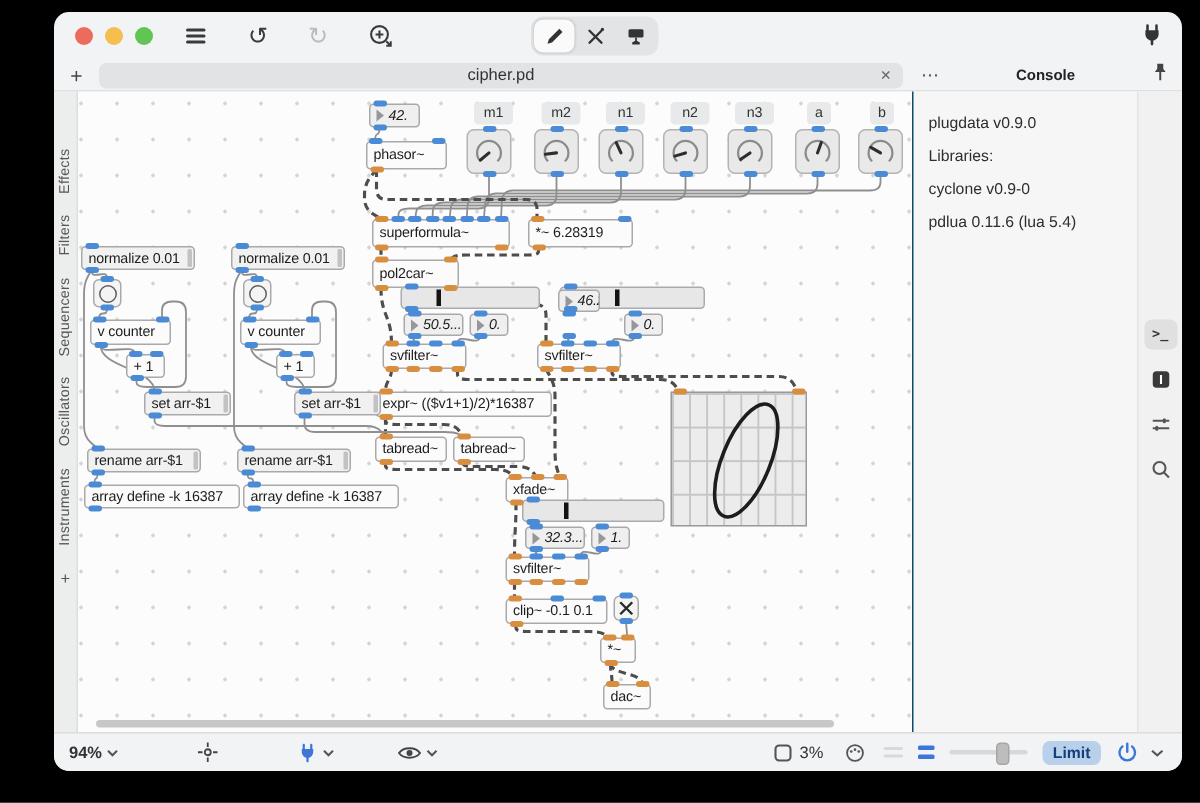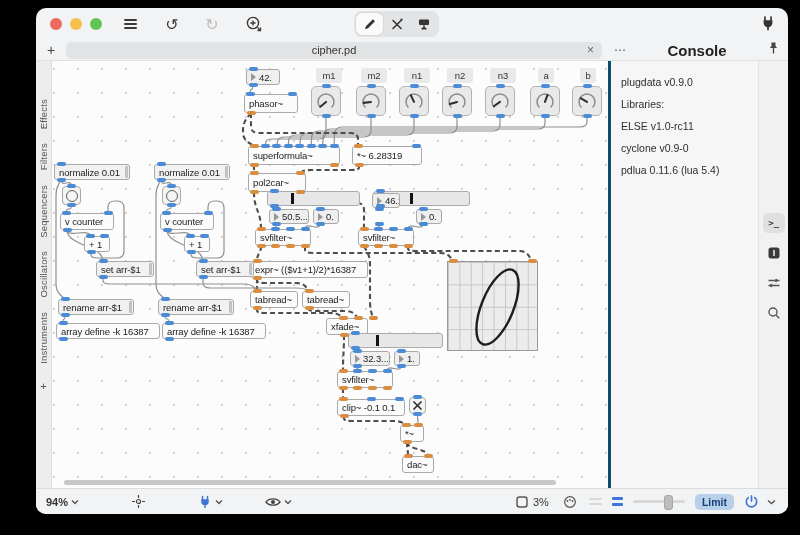--- a/index.html
+++ b/index.html
@@ -23,21 +23,21 @@
   .logo-plug{position:absolute;right:12px;top:7px;}
   
   .tabbar{height:20px;display:flex;}
   .tabs-area{width:572px;display:flex;align-items:center;position:relative;}
   .newtab{width:30px;text-align:center;color:#444;font-size:14px;line-height:16px;}
   .tab{flex:1;height:17px;margin-right:6px;background:#e2e3e5;border-radius:5px;display:flex;
     align-items:center;justify-content:center;position:relative;font-size:11px;color:#333;}
   .tab-close{position:absolute;right:8px;top:0;font-size:12px;color:#666;line-height:16px;}
   .console-header{width:180px;display:flex;align-items:center;position:relative;}
   .more-dots{color:#555;font-size:12px;margin-left:6px;letter-spacing:1px;}
-  .console-title{flex:1;text-align:center;font-size:15px;font-weight:bold;color:#222;}
+  .console-title{flex:1;text-align:center;font-size:10px;font-weight:bold;color:#222;}
   .pin{margin-right:8px}
   
   .content{display:flex;height:428px;border-top:1px solid #e0e0e0;box-sizing:border-box;}
   .sidebar{width:16px;background:#eceded;border-right:1px solid #ddd;box-sizing:border-box;
     display:flex;flex-direction:column;align-items:center;padding-top:38px;}
   .side-item{writing-mode:vertical-rl;transform:rotate(180deg);font-size:9.5px;color:#555;
     margin-bottom:14px;letter-spacing:.2px;}
   .side-add{font-size:11px;color:#555;margin-top:2px;}
   .canvas{position:relative;width:556px;height:100%;background:#fcfcfc;overflow:hidden;
     background-image:radial-gradient(#d3d3d3 1px,transparent 1.3px);
@@ -45,41 +45,41 @@
   .cables{position:absolute;left:0;top:0;z-index:1;}
   .cables path.sig{fill:none;stroke:#4d4d4d;stroke-width:2.1;stroke-dasharray:5 3.2;}
   .cables path.ctl{fill:none;stroke:#8f8f8f;stroke-width:1.2;}
   .pobj{position:absolute;z-index:2;box-sizing:border-box;font-size:9.5px;color:#1c1c1c;
     letter-spacing:-0.1px;display:flex;align-items:center;white-space:nowrap;overflow:hidden;}
   .pobj.object,.pobj.message,.pobj.number{background:#fbfbfb;border:1px solid #a9a9a9;
     border-radius:3px;padding:0 4px;}
   .pobj.message{background:#f1f1f2;padding-right:7px;}
   .pobj.message::after{content:"";position:absolute;right:1px;top:1px;bottom:1px;width:3.5px;
     background:#c2c2c4;border-radius:1px;}
-  .pobj.number{background:#efeff0;}
+  .pobj.number{background:#efeff0;font-style:italic;}
   .tri{width:0;height:0;border-left:5.5px solid #97979a;border-top:4px solid transparent;
     border-bottom:4px solid transparent;margin-right:3px;flex:none;}
   .pobj.comment{background:#e8e9ea;border-radius:3px;justify-content:center;color:#333;}
   .pobj.knob{background:#e9e9ea;border:1px solid #b3b3b5;border-radius:5px;}
   .pobj.bang{background:#f4f4f4;border:1px solid #a9a9a9;border-radius:4px;}
   .bng{position:absolute;left:2.5px;top:2.5px;right:2.5px;bottom:2.5px;border:1.5px solid #5f5f5f;
     border-radius:50%;box-sizing:border-box;}
   .pobj.toggle{background:#f4f4f4;border:1px solid #a9a9a9;border-radius:4px;}
   .pobj.slider{background:#e7e7e8;border:1px solid #ababad;border-radius:3px;}
   .smark{position:absolute;top:1px;bottom:1px;width:3px;background:#141414;}
   .pobj.scope{background:#ececec;border:1px solid #9a9a9a;
     background-image:linear-gradient(to right,#c6c6c6 1px,transparent 1px),
       linear-gradient(to bottom,#c6c6c6 1px,transparent 1px);
     background-size:11.4px 22.4px;}
   .nub{position:absolute;z-index:3;width:9px;height:4px;border-radius:2px;}
   .nub.c{background:#4B8BD5;}.nub.s{background:#D98E3F;}
   .hscroll{position:absolute;left:12px;bottom:3px;width:492px;height:5px;background:#c7c7c7;
     border-radius:3px;z-index:4;}
   
-  .console-panel{width:180px;display:flex;background:#f6f6f6;border-left:3px solid #0c4a6e;box-sizing:border-box;}
+  .console-panel{width:180px;display:flex;background:#f6f6f6;border-left:1px solid #0c4a6e;box-sizing:border-box;}
   .console-lines{width:149px;padding:10px 0 0 10px;box-sizing:border-box;}
   .console-line{font-size:10.5px;color:#2e2e2e;line-height:22px;}
   .icon-strip{width:30px;border-left:1px solid #e3e3e3;box-sizing:border-box;display:flex;
     flex-direction:column;align-items:center;padding-top:152px;background:#f1f1f1;}
   .strip-btn{width:22px;height:20px;border-radius:5px;display:flex;align-items:center;
     justify-content:center;margin-bottom:10px;color:#444;}
   .strip-btn.active{background:#e0e0e1;}
   .term-glyph{font-family:"DejaVu Sans Mono",monospace;font-size:9px;font-weight:bold;color:#333;}
   
   .statusbar{height:26px;border-top:1px solid #dcdcdc;display:flex;align-items:center;
@@ -312,21 +312,21 @@
         </div>
         <div class="pobj number" style="left: 364px; top: 148px; width: 26px; height: 15px;">
           <span class="tri"></span>
           <span>0.</span>
         </div>
         <div class="pobj object" style="left: 203px; top: 168px; width: 56px; height: 17px;">svfilter~</div>
         <div class="pobj object" style="left: 306px; top: 168px; width: 56px; height: 17px;">svfilter~</div>
         <div class="pobj object" style="left: 198px; top: 200px; width: 118px; height: 17px;">expr~ (($v1+1)/2)*16387</div>
         <div class="pobj object" style="left: 198px; top: 230px; width: 48px; height: 17px;">tabread~</div>
         <div class="pobj object" style="left: 250px; top: 230px; width: 48px; height: 17px;">tabread~</div>
-        <div class="pobj object" style="left: 274px; top: 257px; width: 42px; height: 17px;">xfade~</div>
+        <div class="pobj object" style="left: 285px; top: 257px; width: 42px; height: 17px;">xfade~</div>
         <div class="pobj slider" style="left: 296px; top: 272px; width: 95px; height: 15px;">
           <div class="smark" style="left: 27.1px;"></div>
         </div>
         <div class="pobj number" style="left: 298px; top: 290px; width: 40px; height: 15px;">
           <span class="tri"></span>
           <span>32.3...</span>
         </div>
         <div class="pobj number" style="left: 342px; top: 290px; width: 26px; height: 15px;">
           <span class="tri"></span>
           <span>1.</span>
@@ -494,21 +494,20 @@
         <div class="nub c" style="left: 108.5px; top: 252px;"></div>
         <div class="nub c" style="left: 6.5px; top: 260px;"></div>
         <div class="nub c" style="left: 6.5px; top: 276px;"></div>
         <div class="nub c" style="left: 112.5px; top: 260px;"></div>
         <div class="nub c" style="left: 112.5px; top: 276px;"></div>
       </div>
     <div class="console-panel">
       <div class="console-lines" id="console-lines">
           <div class="console-line">plugdata v0.9.0</div>
           <div class="console-line">Libraries:</div>
-          <div class="console-line">ELSE v1.0-rc11</div>
           <div class="console-line">cyclone v0.9-0</div>
           <div class="console-line">pdlua 0.11.6 (lua 5.4)</div>
         </div>
       <div class="icon-strip">
         <span class="strip-btn active">
             <span class="term-glyph">&gt;_</span>
           </span>
         <span class="strip-btn">
           <svg width="14" height="14" viewBox="0 0 14 14">
               <rect x="1.5" y="1.5" width="11" height="11" rx="2.5" fill="#3a3a3a"></rect>

